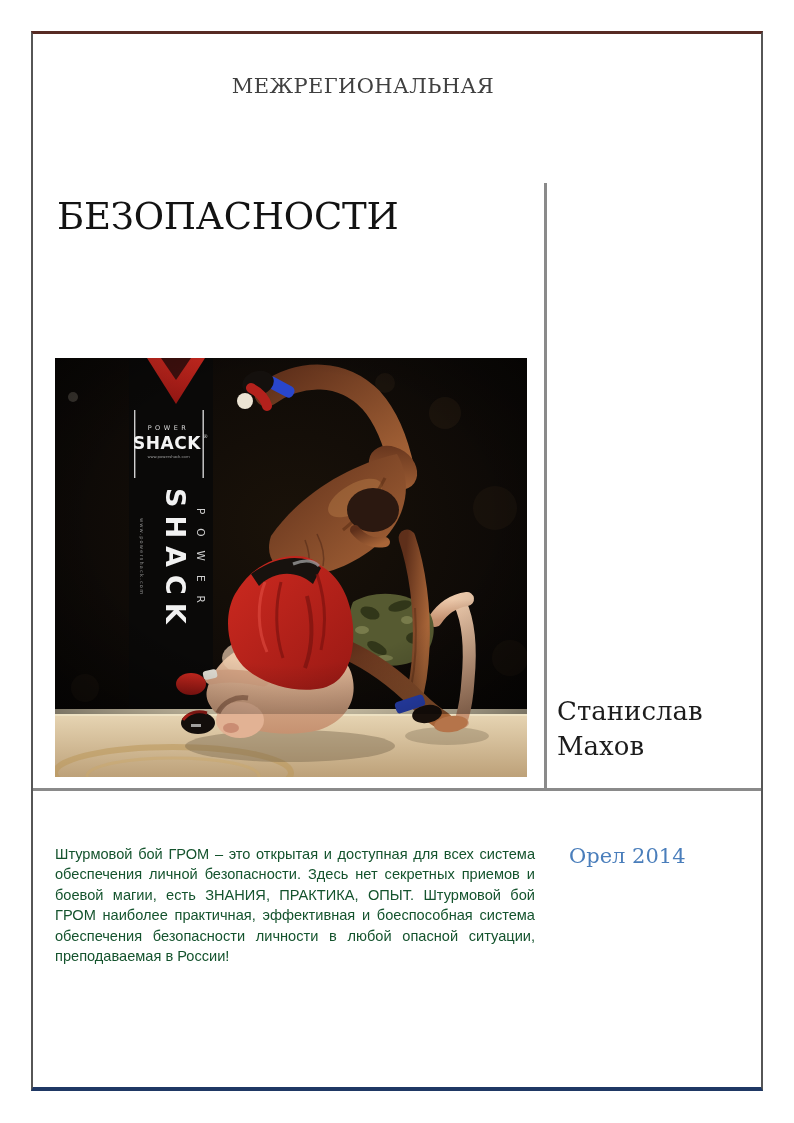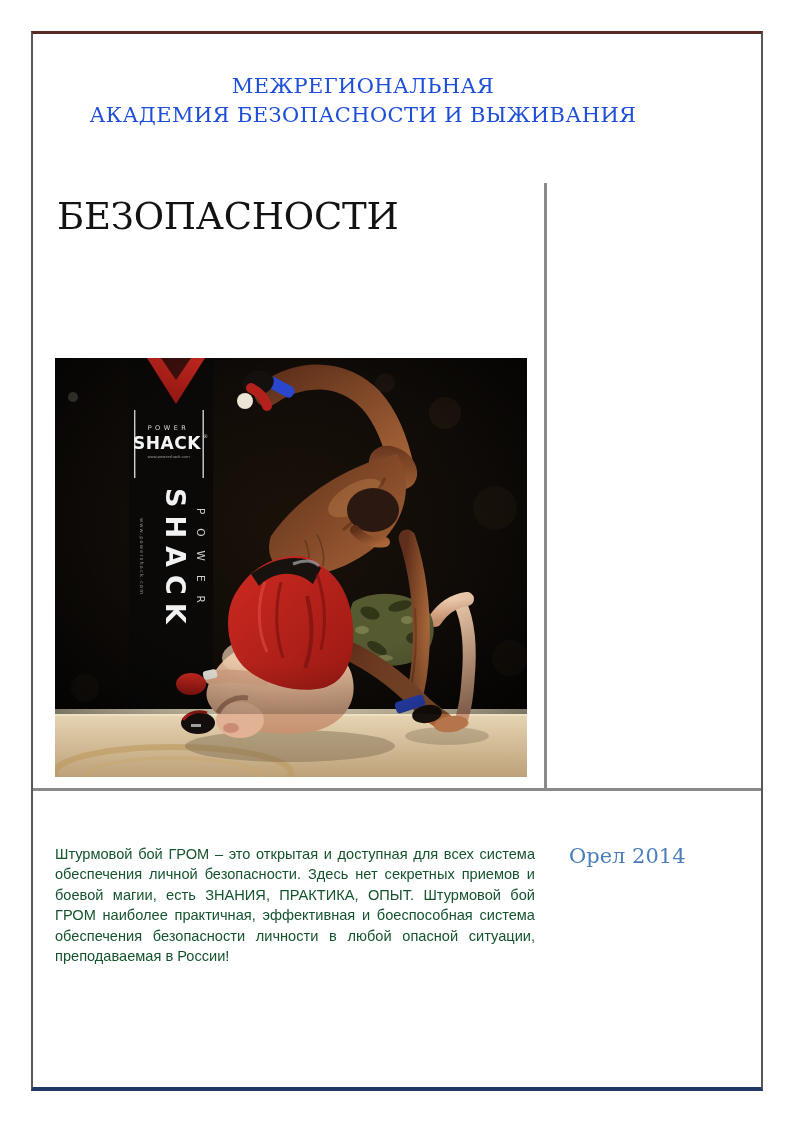--- a/index.html
+++ b/index.html
@@ -2,21 +2,21 @@
 <html><head>
 <meta charset="utf-8">
 <style>
   html,body{margin:0;padding:0;background:#ffffff;}
   .page{position:relative;width:794px;height:1123px;background:#ffffff;overflow:hidden;
         font-family:"DejaVu Serif",serif;}
   .frame{position:absolute;left:31px;top:31px;width:732px;height:1060px;box-sizing:border-box;
          border-top:3px solid #572a23;border-bottom:4px solid #1f3864;
          border-left:2px solid #565656;border-right:2px solid #565656;}
   .org-header{position:absolute;left:31px;top:72px;width:664px;text-align:center;
-              font-size:21px;line-height:1.38;color:#1d4ed8;letter-spacing:0.4px;}
+              font-size:21px;line-height:1.38;color:#404040;letter-spacing:0.4px;}
   .title{position:absolute;left:57px;top:192px;width:496px;font-size:37px;line-height:1.37;
          color:#131313;letter-spacing:-0.2px;}
   .v-divider{position:absolute;left:544px;top:183px;width:3px;height:606px;background:#8a8a8a;}
   .h-divider{position:absolute;left:33px;top:788px;width:728px;height:3px;background:#8a8a8a;}
   .photo{position:absolute;left:55px;top:358px;width:472px;height:419px;}
   .subtitle{position:absolute;left:557px;top:362px;width:198px;font-size:13px;font-weight:bold;
             line-height:1.36;color:#4a7ebb;letter-spacing:0.2px;}
   .author{position:absolute;left:557px;top:694px;font-size:26px;line-height:1.33;color:#1c1c1c;}
   .abstract{position:absolute;left:55px;top:844px;width:480px;font-family:"Liberation Sans",sans-serif;
             font-size:14.6px;line-height:1.4;text-align:justify;color:#14532d;}
@@ -24,21 +24,20 @@
 </style>
 </head>
 <body>
 
 <div class="page">
 
   <div class="frame"></div>
 
   <div class="org-header">
     <div>МЕЖРЕГИОНАЛЬНАЯ</div>
-    <div>АКАДЕМИЯ БЕЗОПАСНОСТИ И ВЫЖИВАНИЯ</div>
   </div>
 
   <div class="title">
     <div>БЕЗОПАСНОСТИ</div>
   </div>
 
   <div class="v-divider"></div>
   <div class="h-divider"></div>
 
   <svg class="photo" viewBox="0 0 472 419">
@@ -165,18 +164,22 @@
         <ellipse cx="203" cy="25" rx="16" ry="12" fill="#14100d" transform="rotate(-15 203 25)"></ellipse>
         <path d="M196,30 C204,34 210,40 212,48" stroke="#b3211c" stroke-width="10" stroke-linecap="round" fill="none"></path>
         <circle cx="190" cy="43" r="8" fill="#ece4d4"></circle>
       </g>
     </g>
 
     <rect x="0" y="0" width="472" height="356" fill="url(#vig)"></rect>
   </svg>
 
 
+  <div class="author">
+    <div>Станислав</div>
+    <div>Махов</div>
+  </div>
 
   <div class="abstract">Штурмовой бой ГРОМ – это открытая и доступная для всех система обеспечения личной безопасности. Здесь нет секретных приемов и боевой магии, есть ЗНАНИЯ, ПРАКТИКА, ОПЫТ. Штурмовой бой ГРОМ наиболее практичная, эффективная и боеспособная система обеспечения безопасности личности в любой опасной ситуации, преподаваемая в России!</div>
 
   <div class="date">Орел 2014</div>
 
 </div>
 
 </body></html>

